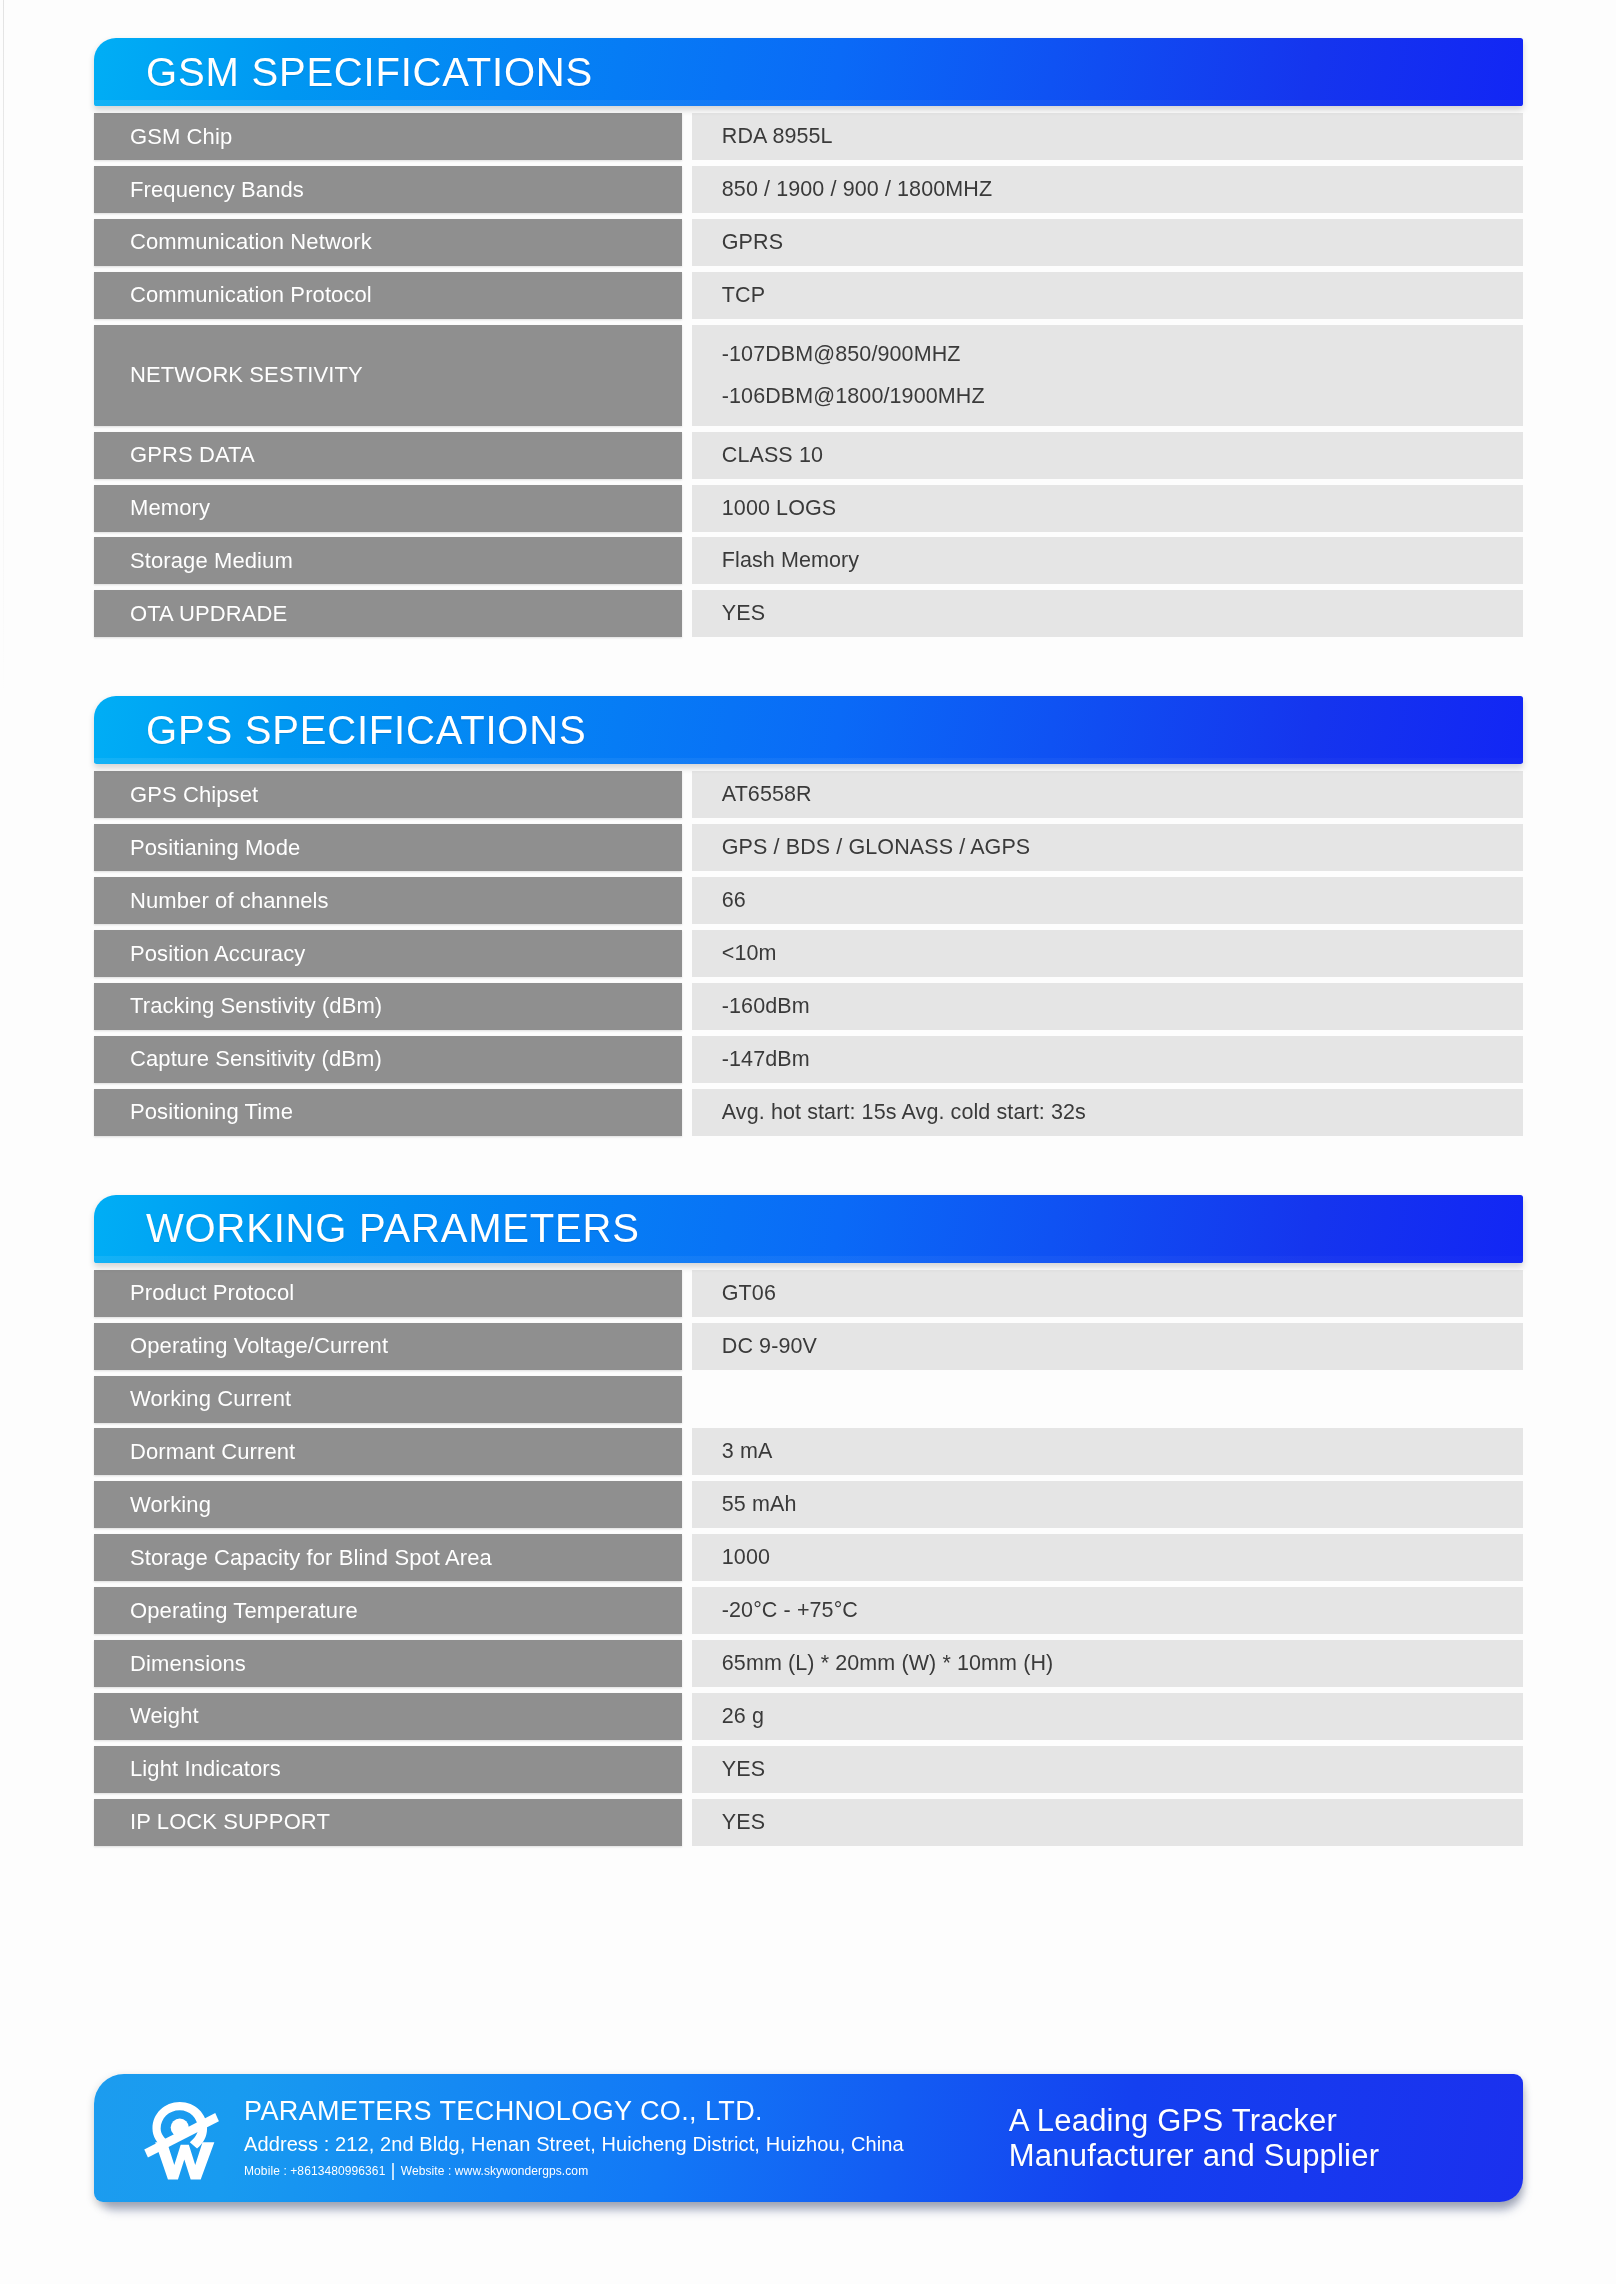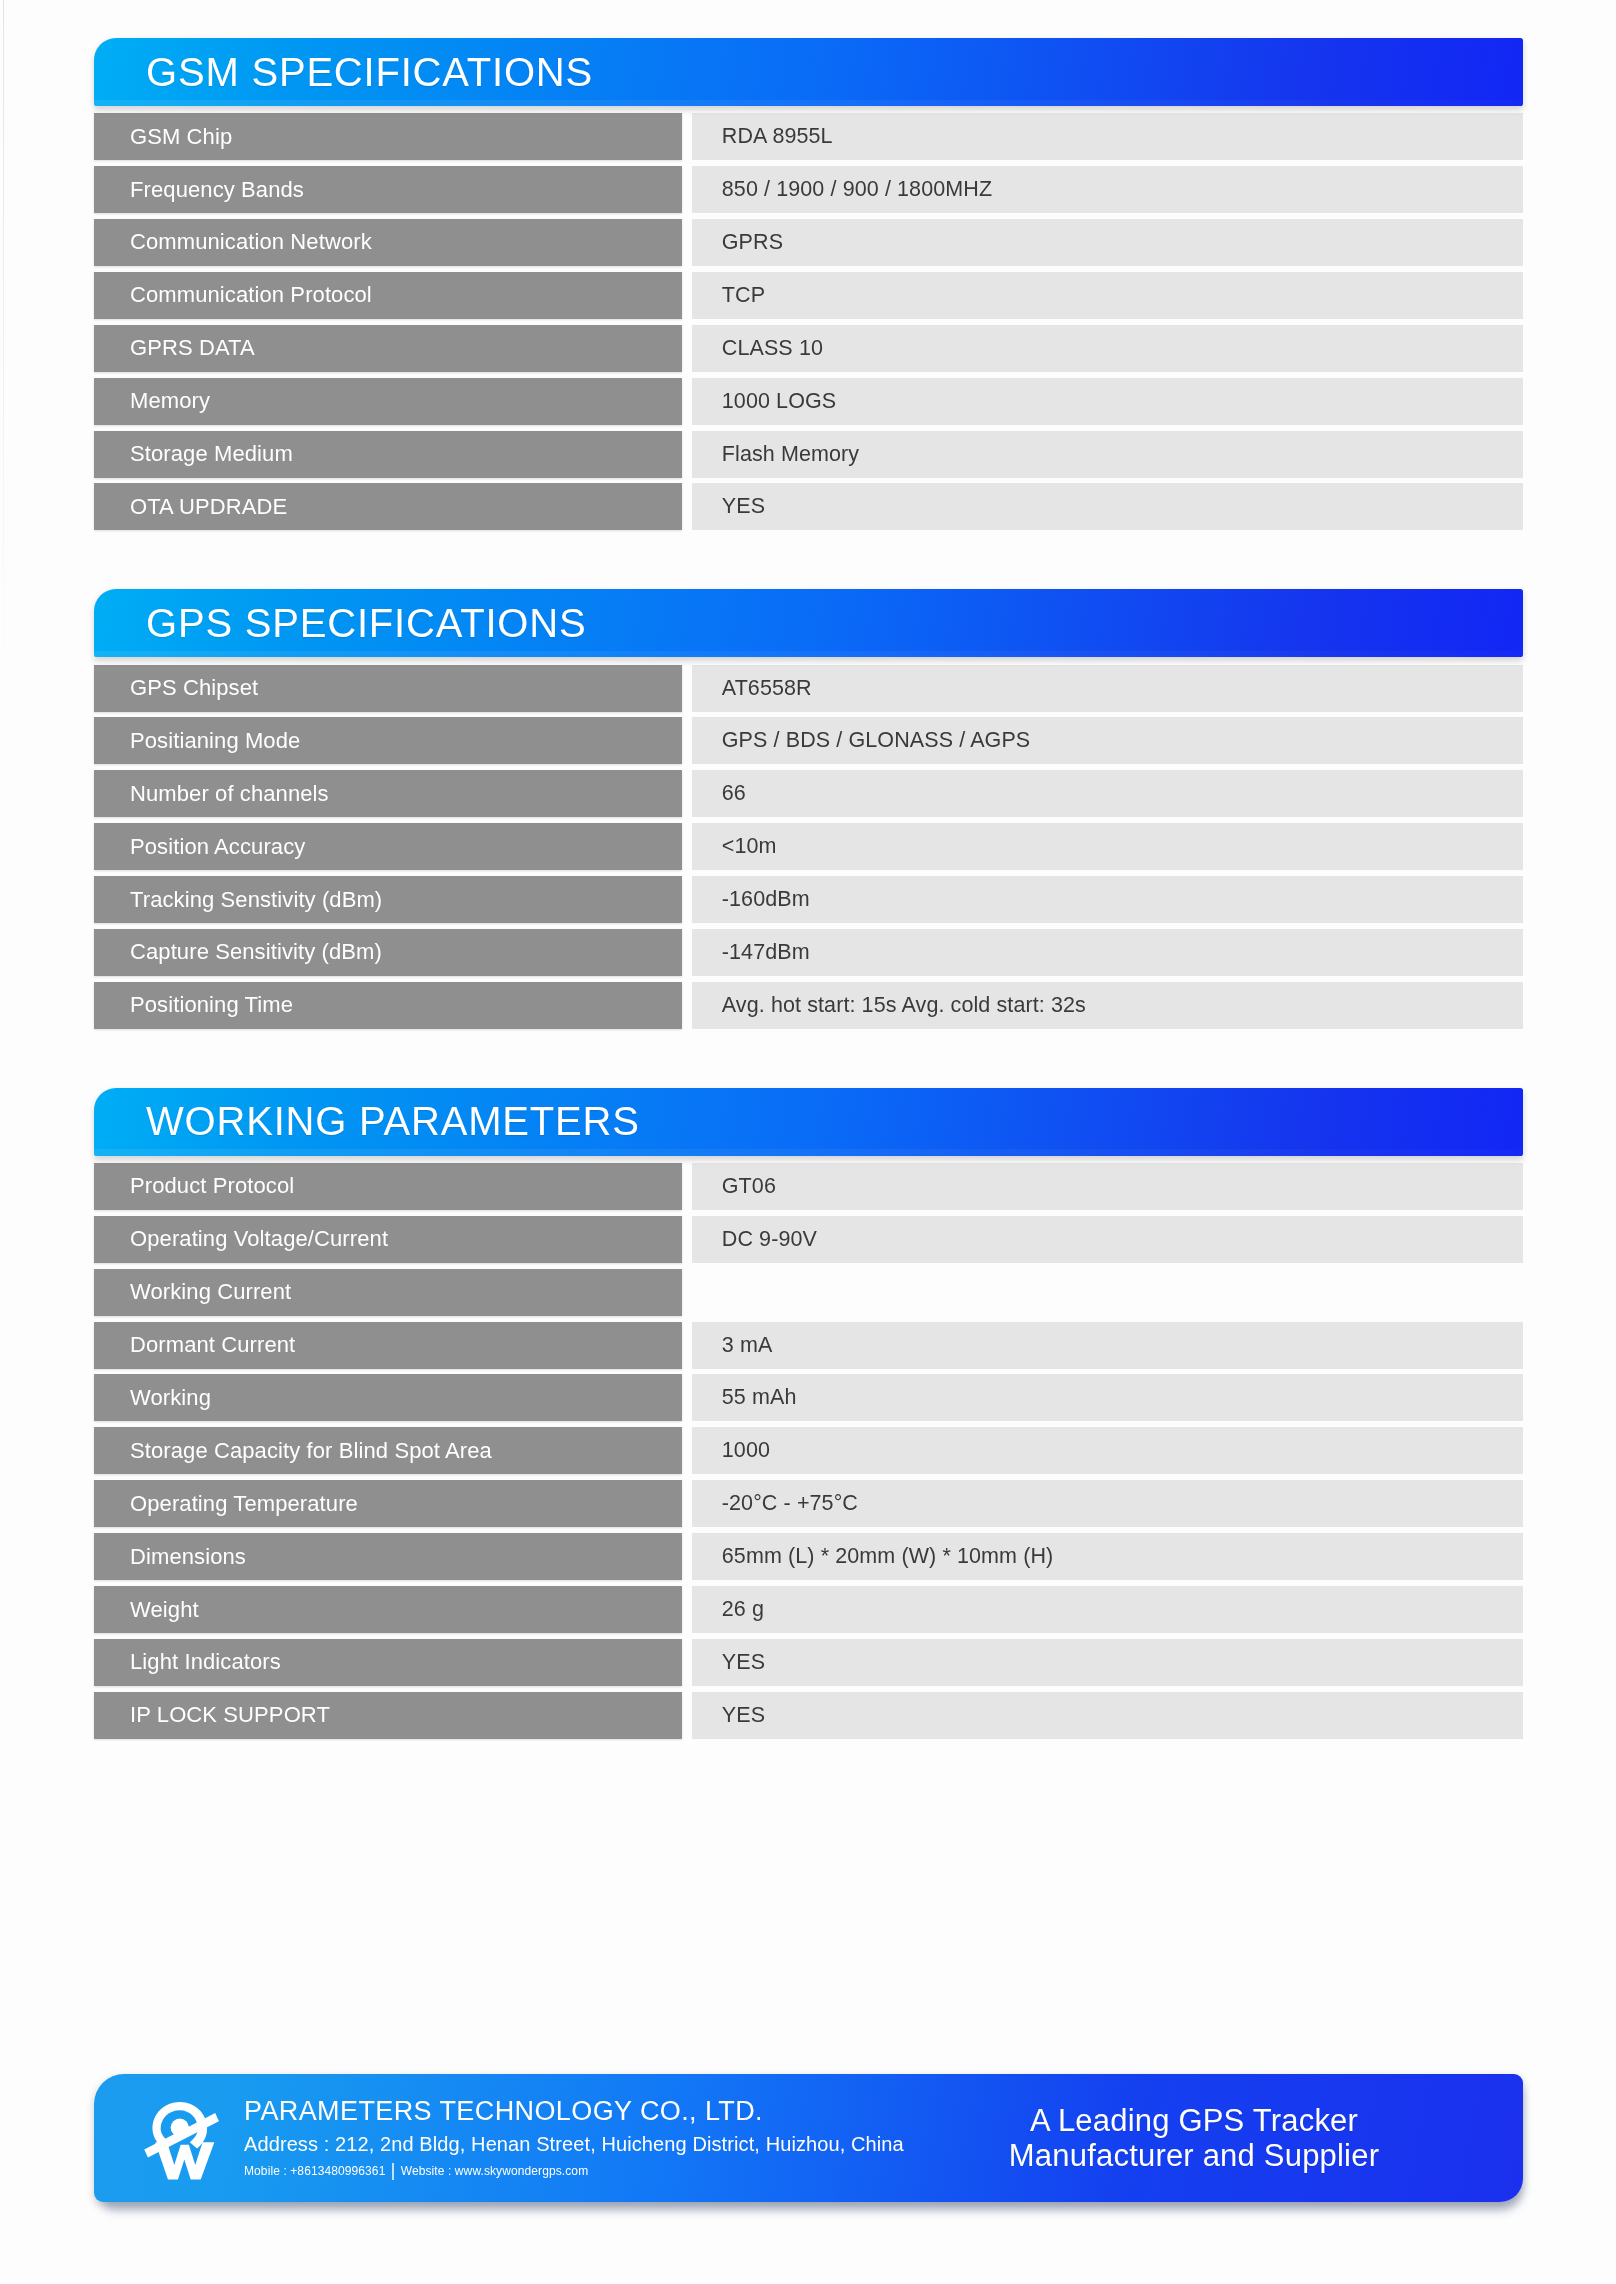--- a/index.html
+++ b/index.html
@@ -135,21 +135,21 @@
     display:flex;align-items:center;gap:7px;
   }
   .f-sep{
     display:inline-block;width:1.3px;height:17px;background:rgba(255,255,255,.75);
   }
   .footer-right{
     flex:1;display:flex;align-items:center;justify-content:center;
     padding-right:46px;
   }
   .f-tag{
-    color:#ffffff;font-size:31px;line-height:1.14;text-align:center;
+    color:#ffffff;font-size:31px;line-height:1.14;text-align:left;
     letter-spacing:0.2px;
     text-shadow:0 0.7px 1.3px rgba(0,0,0,0.10);
   }
 </style>
 </head>
 <body>
 
 <div class="sheet"></div>
 <div class="page-edge"></div>
 
@@ -175,20 +175,29 @@
       <div class="spec-row">
         <div class="cell-label">Communication Network</div>
         <div class="cell-value">GPRS</div>
       </div>
 
       <div class="spec-row">
         <div class="cell-label">Communication Protocol</div>
         <div class="cell-value">TCP</div>
       </div>
 
+      <div class="spec-row tall">
+        <div class="cell-label">NETWORK SESTIVITY</div>
+        <div class="cell-value">
+          <div class="multi">
+            <span>-107DBM@850/900MHZ</span>
+            <span>-106DBM@1800/1900MHZ</span>
+          </div>
+        </div>
+      </div>
 
       <div class="spec-row">
         <div class="cell-label">GPRS DATA</div>
         <div class="cell-value">CLASS 10</div>
       </div>
 
       <div class="spec-row">
         <div class="cell-label">Memory</div>
         <div class="cell-value">1000 LOGS</div>
       </div>

